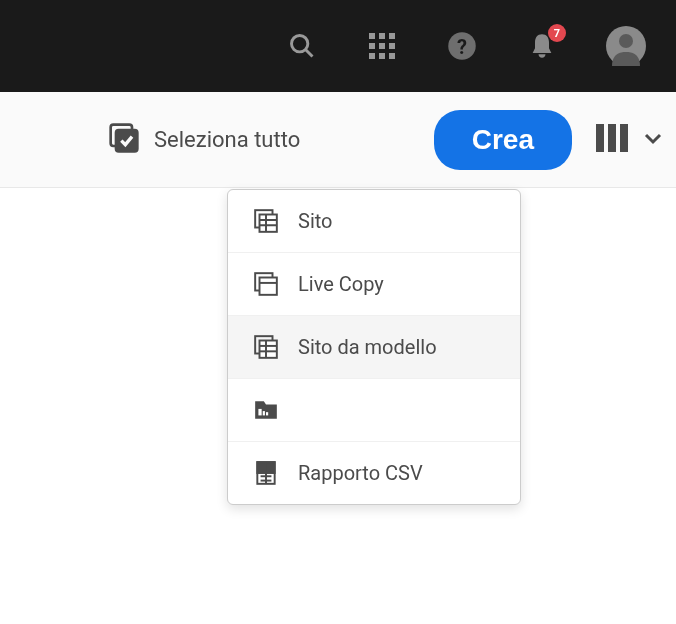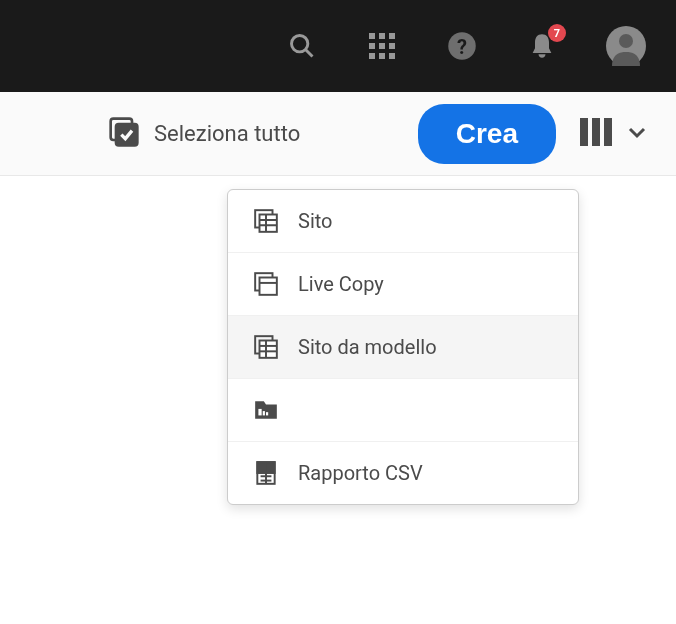--- a/index.html
+++ b/index.html
@@ -58,26 +58,26 @@
     .avatar {
       width: 40px;
       height: 40px;
       background: #8a8a8a;
       border-radius: 50%;
       display: flex;
       align-items: center;
       justify-content: center;
     }
     .action-bar {
-      height: 84px;
+      height: 96px;
       background: #fafafa;
       border-bottom: 1px solid #e8e8e8;
       display: flex;
       align-items: center;
-      padding: 0 30px 0 108px;
+      padding: 0 14px 0 108px;
       gap: 24px;
     }
     .select-all {
       display: flex;
       align-items: center;
       gap: 14px;
       cursor: pointer;
       flex: 1;
     }
     .select-all-label {
@@ -97,21 +97,21 @@
     .view-switcher {
       display: flex;
       align-items: center;
       gap: 12px;
       cursor: pointer;
     }
     .dropdown {
       position: absolute;
       top: 189px;
       left: 227px;
-      width: 352px;
+      width: 294px;
       background: #fff;
       border: 1px solid #ccc;
       border-radius: 6px;
       box-shadow: 0 4px 12px rgba(0,0,0,0.12);
       overflow: hidden;
     }
     .dropdown-item {
       display: flex;
       align-items: center;
       gap: 18px;

